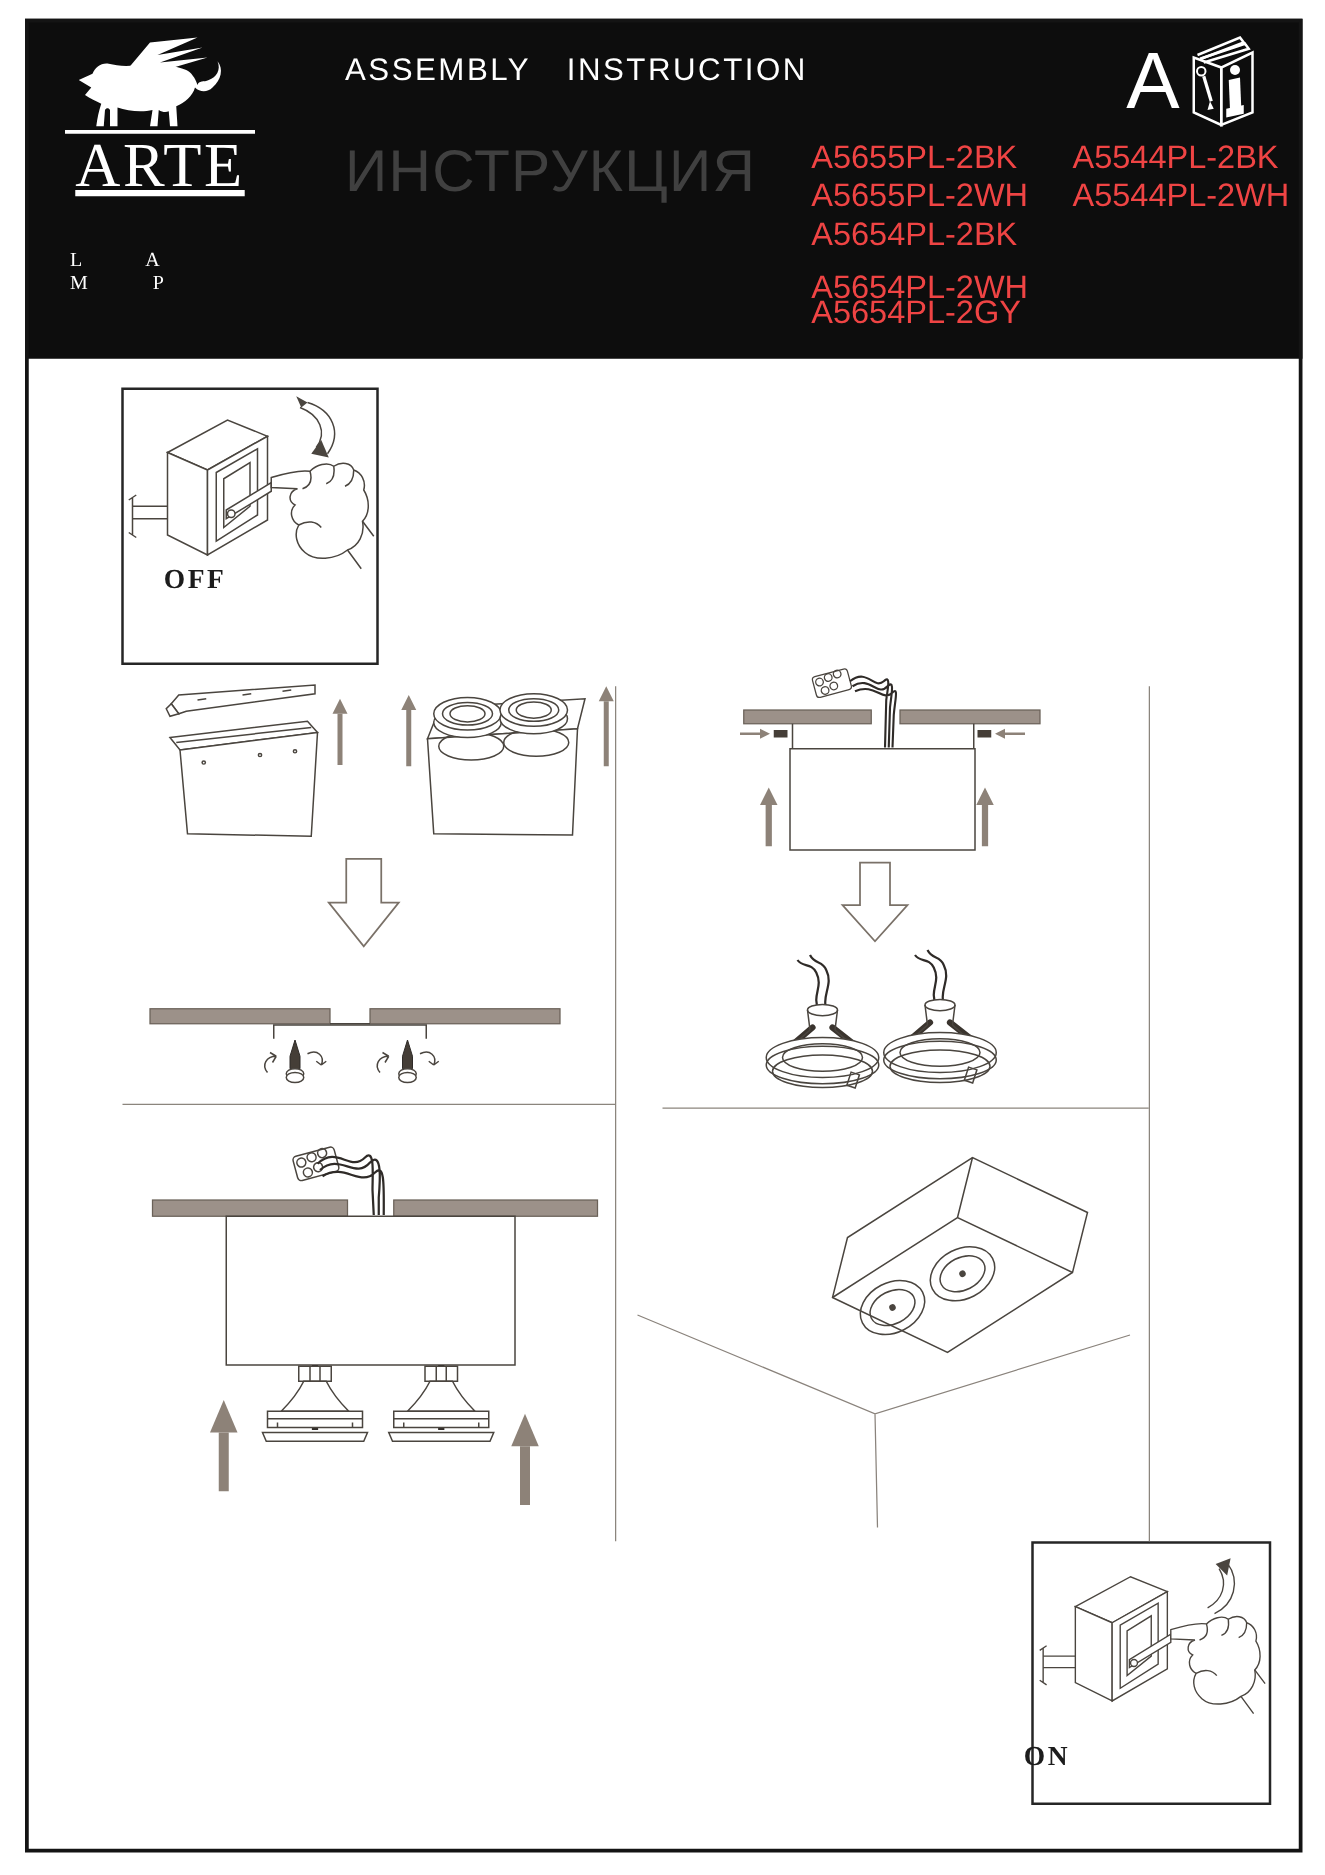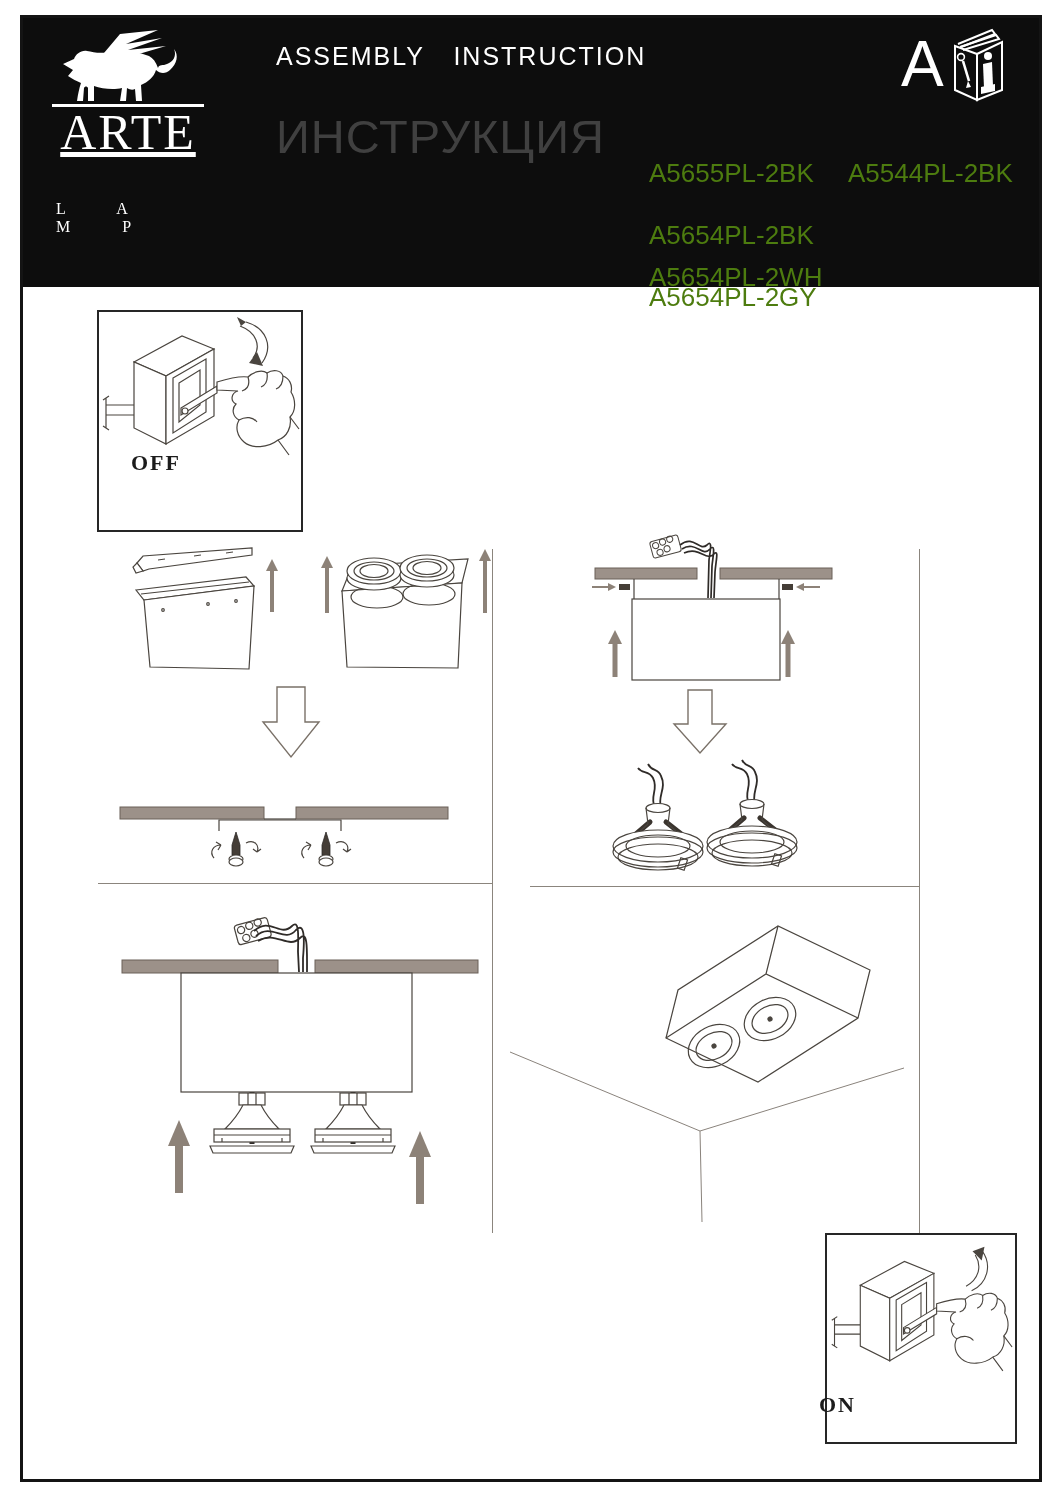--- a/index.html
+++ b/index.html
@@ -8,21 +8,21 @@
   .abs{position:absolute;}
   .frame{left:20px;top:15px;width:1016px;height:1461px;border:3px solid #141414;}
   .header{left:20px;top:15px;width:1022px;height:272px;background:#0d0d0d;}
   .brand-rule{left:52px;top:104px;width:152px;height:3px;background:#fff;}
   .brand-name{left:52px;top:106px;width:152px;text-align:center;color:#fff;
               font-family:"Liberation Serif",serif;font-size:50px;letter-spacing:2px;line-height:52px;text-decoration:underline;}
   .brand-sub{left:56px;top:160px;width:160px;color:#fff;font-family:Liberation Serif, serif;
              font-size:16px;letter-spacing:24px;line-height:18px;margin-top:40px;}
   .title-en{left:276px;top:42px;color:#fff;font-size:25px;letter-spacing:2px;word-spacing:20px;line-height:28px;text-align:right;}
   .title-ru{left:276px;top:112px;color:#404040;font-size:47px;letter-spacing:1px;line-height:50px;}
-  .code-row{left:649px;color:#4d7c0f;font-size:26px;line-height:31px;display:flex;gap:11px;white-space:nowrap;margin-top:48px;}
+  .code-row{left:649px;color:#ef4444;font-size:26px;line-height:31px;display:flex;gap:21px;white-space:nowrap;}
   .code-row .c1{display:inline-block;width:188px;}
   .section-letter{left:901px;top:32px;color:#fff;font-size:64px;line-height:64px;}
   .panel{border:2px solid #262626;background:#fff;}
   .power-label{font-family:"Liberation Serif",serif;font-size:22px;letter-spacing:2px;color:#1c1c1c;font-weight:bold;}
   svg .ink{stroke:#4a453f;fill:none;stroke-width:1.2;}
   svg .inkf{stroke:#4a453f;fill:#fff;stroke-width:1.2;}
 </style>
 </head>
 <body>
 
@@ -42,20 +42,24 @@
   <div class="abs brand-rule"></div>
   <div class="abs brand-name">ARTE</div>
   <div class="abs brand-sub">L A M P</div>
 
   <div class="abs title-en">ASSEMBLY INSTRUCTION</div>
   <div class="abs title-ru">ИНСТРУКЦИЯ</div>
 
   <div class="abs code-row" style="top:110px">
     <span class="c1">A5655PL-2BK</span>
     <span>A5544PL-2BK</span>
+  </div>
+  <div class="abs code-row" style="top:141px">
+    <span class="c1">A5655PL-2WH</span>
+    <span>A5544PL-2WH</span>
   </div>
   <div class="abs code-row" style="top:172px">
     <span class="c1">A5654PL-2BK</span>
     <span></span>
   </div>
   <div class="abs code-row" style="top:214px">
     <span class="c1">A5654PL-2WH</span>
     <span></span>
   </div>
   <div class="abs code-row" style="top:234px">

